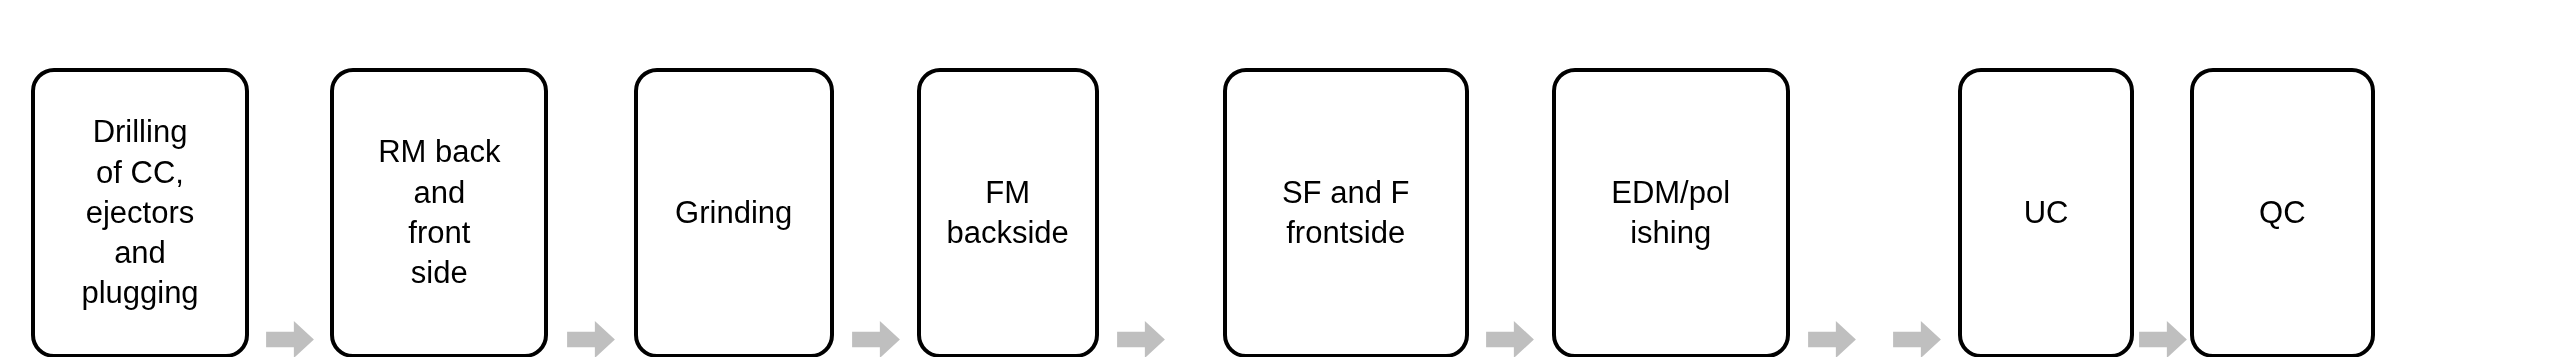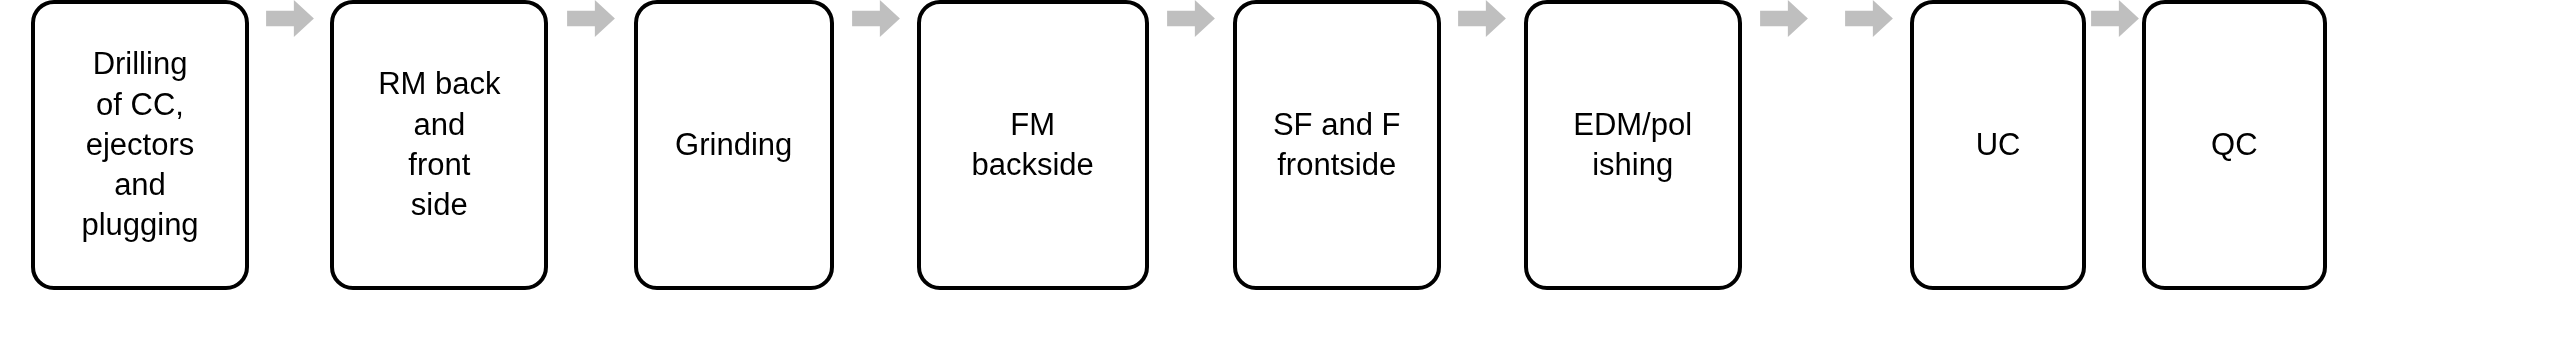--- a/index.html
+++ b/index.html
@@ -18,21 +18,21 @@
     overflow: hidden;
   }
   .flow-row {
     position: absolute;
     left: 0;
     top: 0;
     width: 2576px;
     height: 358px;
     display: flex;
     flex-direction: row;
-    align-items: flex-start;
+    align-items: flex-end;
     justify-content: flex-start;
   }
   .process-box {
     box-sizing: border-box;
     height: 290px;
     background: #ffffff;
     border: 4.7px solid #000000;
     border-radius: 23px;
     display: flex;
     align-items: center;
@@ -95,43 +95,43 @@
     <div class="process-box" style="width:200px;">
       <span class="box-label">Grinding</span>
     </div>
 
     <div class="gap" style="flex-basis:18px;"></div>
     <svg class="flow-arrow" viewBox="0 0 62 48" aria-hidden="true">
       <polygon points="0,14 36,14 36,0 62,24 36,48 36,34 0,34" fill="#BFBFBF"></polygon>
     </svg>
     <div class="gap" style="flex-basis:17px;"></div>
 
-    <div class="process-box" style="width:232px;">
+    <div class="process-box" style="width:182px;">
       <span class="box-label">FM
 backside</span>
     </div>
 
     <div class="gap" style="flex-basis:18px;"></div>
     <svg class="flow-arrow" viewBox="0 0 62 48" aria-hidden="true">
       <polygon points="0,14 36,14 36,0 62,24 36,48 36,34 0,34" fill="#BFBFBF"></polygon>
     </svg>
     <div class="gap" style="flex-basis:18px;"></div>
 
-    <div class="process-box" style="width:208px;">
+    <div class="process-box" style="width:246px;margin-left:40px;">
       <span class="box-label">SF and F
 frontside</span>
     </div>
 
     <div class="gap" style="flex-basis:17px;"></div>
     <svg class="flow-arrow" viewBox="0 0 62 48" aria-hidden="true">
       <polygon points="0,14 36,14 36,0 62,24 36,48 36,34 0,34" fill="#BFBFBF"></polygon>
     </svg>
     <div class="gap" style="flex-basis:18px;"></div>
 
-    <div class="process-box" style="width:218px;">
+    <div class="process-box" style="width:238px;">
       <span class="box-label">EDM/pol
 ishing</span>
     </div>
 
     <div class="gap" style="flex-basis:18.7px;"></div>
     <svg class="flow-arrow" viewBox="0 0 62 48" aria-hidden="true">
       <polygon points="0,14 36,14 36,0 62,24 36,48 36,34 0,34" fill="#BFBFBF"></polygon>
     </svg>
     <div class="gap" style="flex-basis:18.7px;"></div>
 

